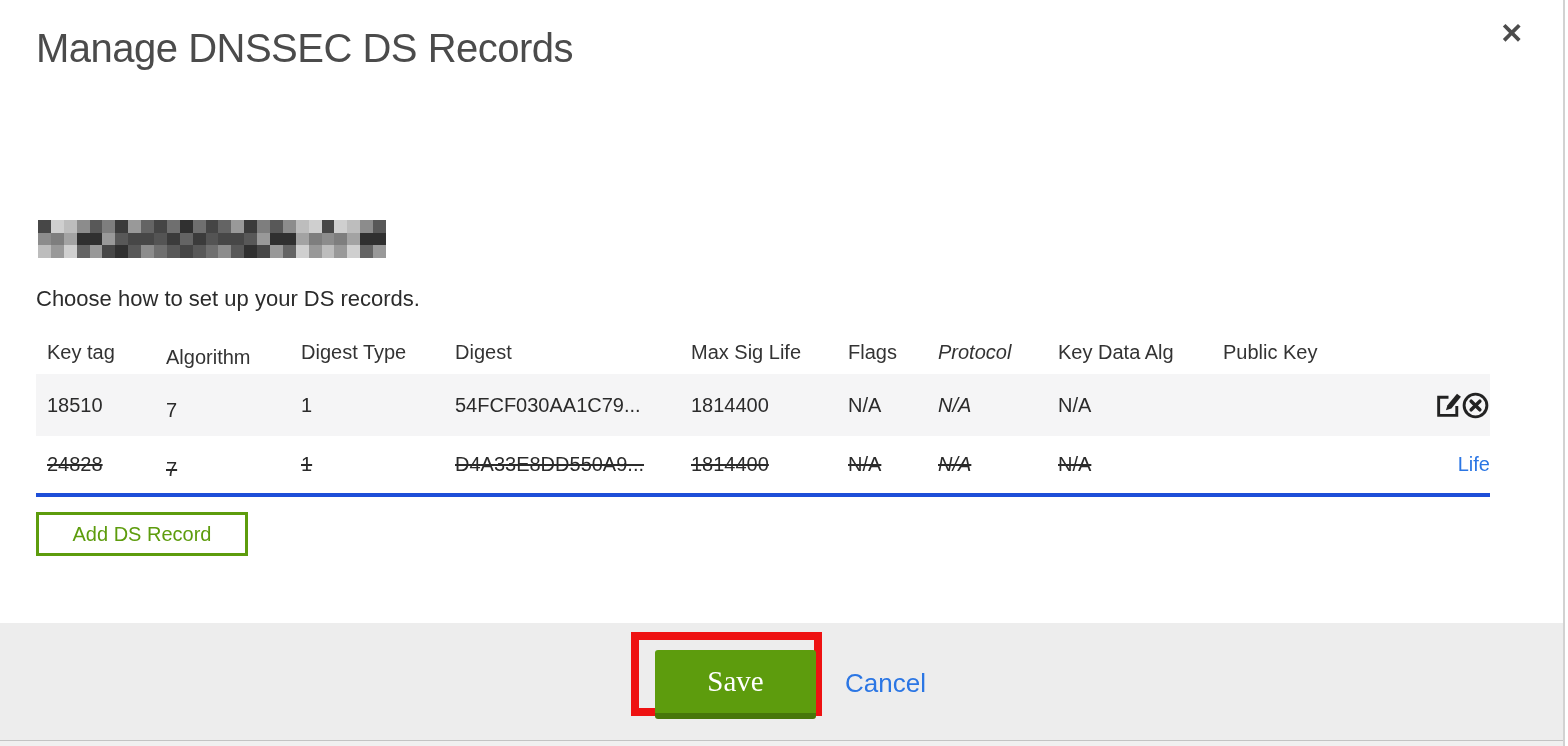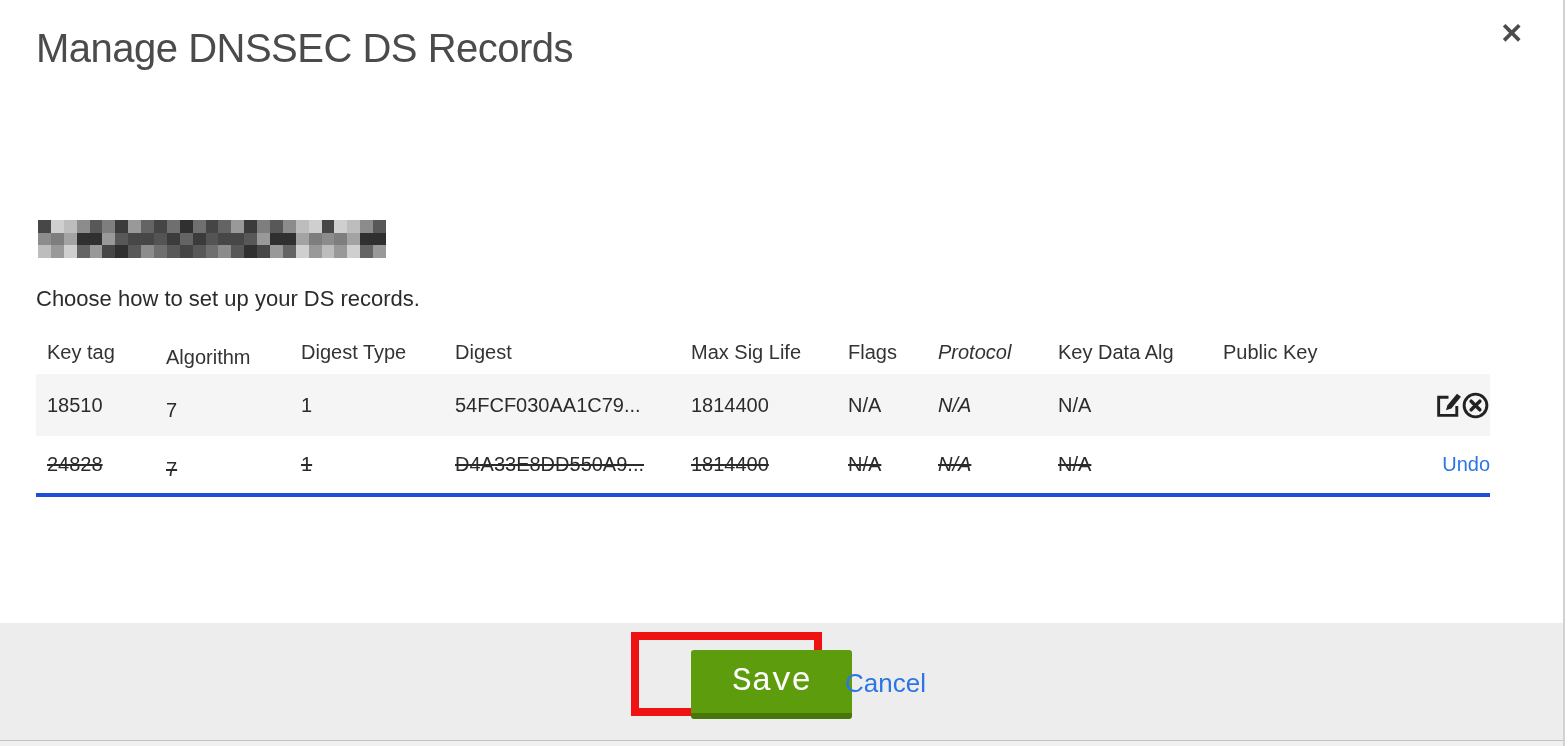--- a/index.html
+++ b/index.html
@@ -50,23 +50,23 @@
     background: #fff; border: 3px solid var(--accent_green, #5d9c0d);
     color: var(--accent_green, #5d9c0d); font-size: 20px;
     font-family: "Liberation Sans", sans-serif; cursor: pointer; }
 
   
   .footer { position: absolute; left: 0; top: 623px; width: 1568px; height: 117px;
     background: #ededed; }
   .red-box { position: absolute; left: 631px; top: 9px; width: 191px; height: 84px;
     border: 8px solid var(--annotation_red, #ee1212); }
   .save-btn { position: absolute; left: 16px; top: 10px; width: 161px; height: 69px;
-    background: var(--accent_green, #5d9c0d); color: #fff; font-size: 33px;
+    background: var(--accent_green, #5d9c0d); color: #fff; font-size: 29px;
     border: none; border-bottom: 6px solid var(--accent_green_dark, #47770a);
-    border-radius: 3px; font-family: Liberation Mono, monospace; cursor: pointer; margin-left: 36px; }
+    border-radius: 3px; font-family: Liberation Serif, serif; cursor: pointer; }
   .cancel { position: absolute; left: 845px; top: 45px; font-size: 26px; }
 
   
   .bottom-strip { position: absolute; left: 0; top: 740px; width: 1568px; height: 6px;
     background: #f0f0f0; border-top: 1px solid #c3c3c3; }
   .right-white { position: absolute; left: 1565px; top: 0; width: 3px; height: 746px;
     background: #fff; z-index: 5; }
   .right-line { position: absolute; left: 1563px; top: 0; width: 2px; height: 746px;
     background: #d2d2d2; z-index: 6; }
 </style>
@@ -208,25 +208,26 @@
       <span class="td col-keytag">24828</span>
       <span class="td col-alg">7</span>
       <span class="td col-dtype">1</span>
       <span class="td col-digest">D4A33E8DD550A9...</span>
       <span class="td col-msl">1814400</span>
       <span class="td col-flags">N/A</span>
       <span class="td col-proto">N/A</span>
       <span class="td col-kda">N/A</span>
       <span class="td col-pubkey"></span>
       <span class="td col-actions">
-        <a class="link undo">Undo</a>
+        <a class="link undo">Life</a>
       </span>
     </div>
   </div>
 
+  <button class="add-btn">Add DS Record</button>
 
   <div class="footer">
     <div class="red-box">
       <button class="save-btn">Save</button>
     </div>
     <a class="link cancel">Cancel</a>
   </div>
 
   <div class="bottom-strip"></div>
   <div class="right-white"></div>

